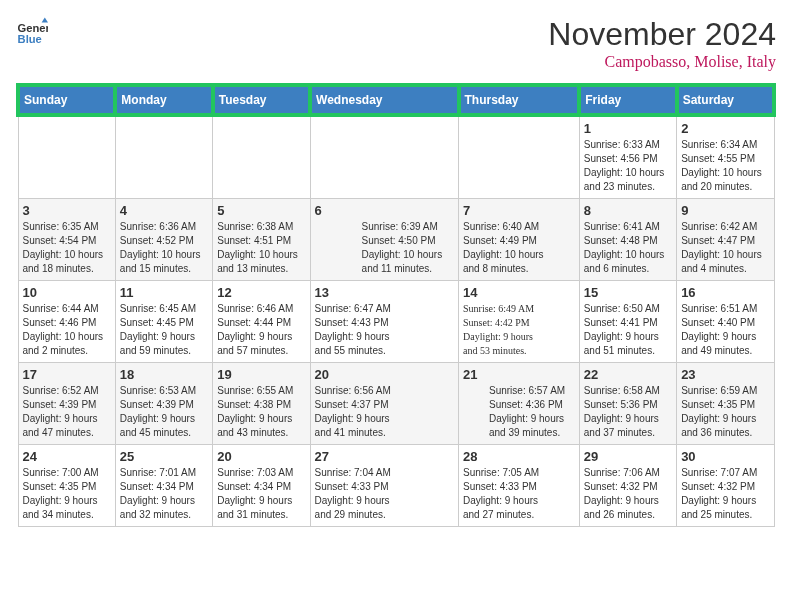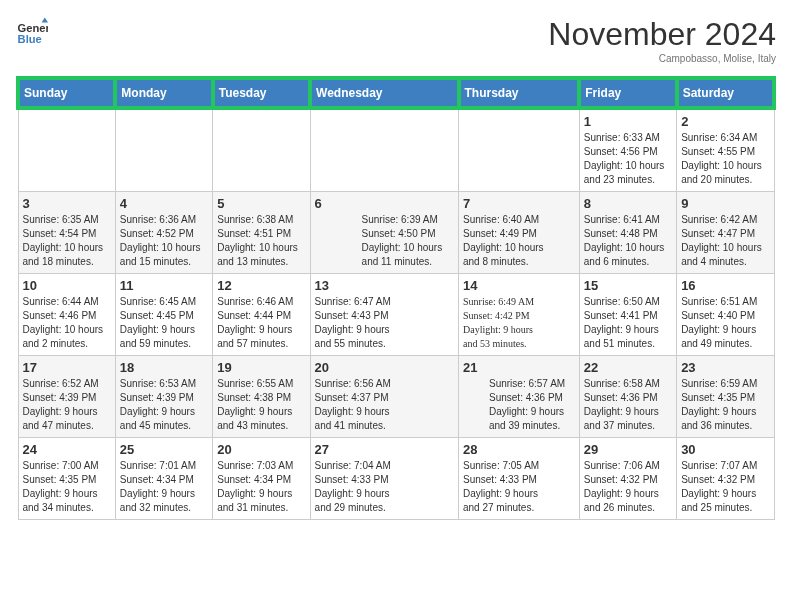--- a/index.html
+++ b/index.html
@@ -27,22 +27,23 @@
     }
     .title-block {
       text-align: right;
     }
     .month-year {
       font-size: 32px;
       font-weight: normal;
       color: #333;
     }
     .location {
-      font-size: 10px;
-      color: #737373;
+      font-size: 16px;
+      color: #be185d;
+      font-family: Liberation Serif, serif;
     }
     table {
       width: 100%;
       border-collapse: collapse;
       font-size: 11px;
     }
     thead tr th {
       background-color: #3d7fc1;
       color: #fff;
       padding: 6px 4px;
@@ -261,21 +262,21 @@
         <td>
           <div class="day-num">21</div>
           <div class="day-info" style="white-space: pre-line; margin-left: 26px;">Sunrise: 6:57 AM
 Sunset: 4:36 PM
 Daylight: 9 hours
 and 39 minutes.</div>
         </td>
         <td>
           <div class="day-num">22</div>
           <div class="day-info" style="white-space: pre-line;">Sunrise: 6:58 AM
-Sunset: 4:36 PM
+Sunset: 5:36 PM
 Daylight: 9 hours
 and 37 minutes.</div>
         </td>
         <td>
           <div class="day-num">23</div>
           <div class="day-info" style="white-space: pre-line;">Sunrise: 6:59 AM
 Sunset: 4:35 PM
 Daylight: 9 hours
 and 36 minutes.</div>
         </td>

